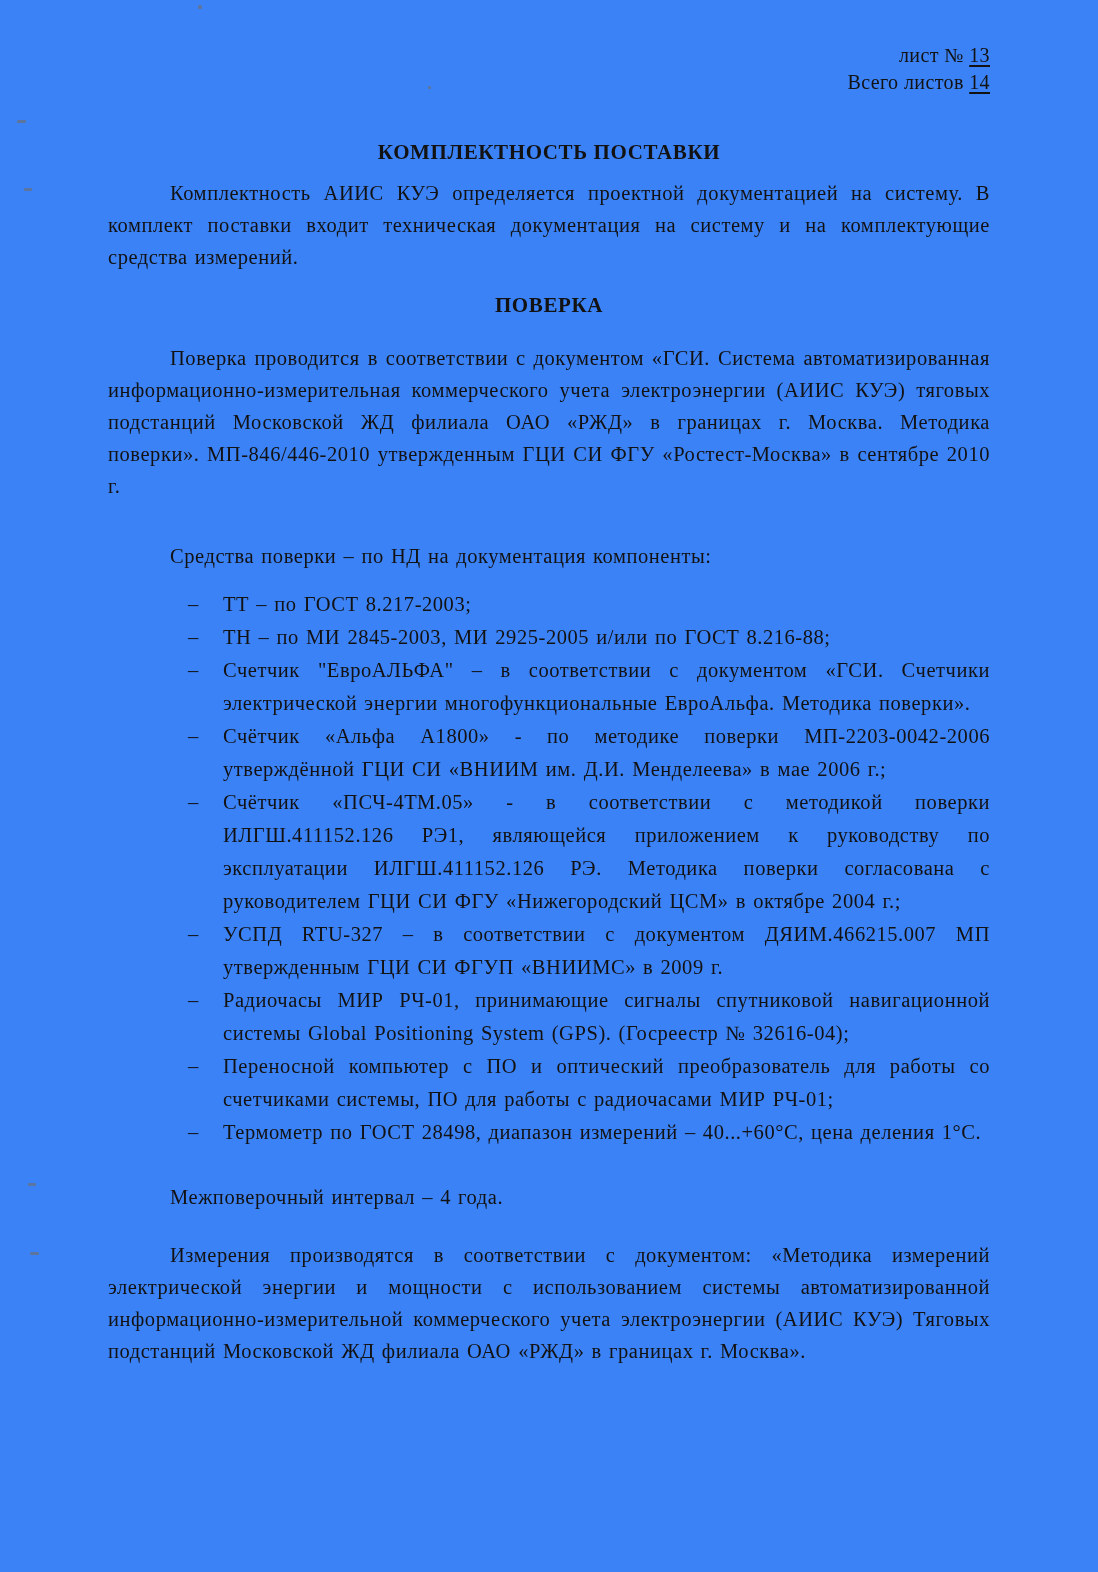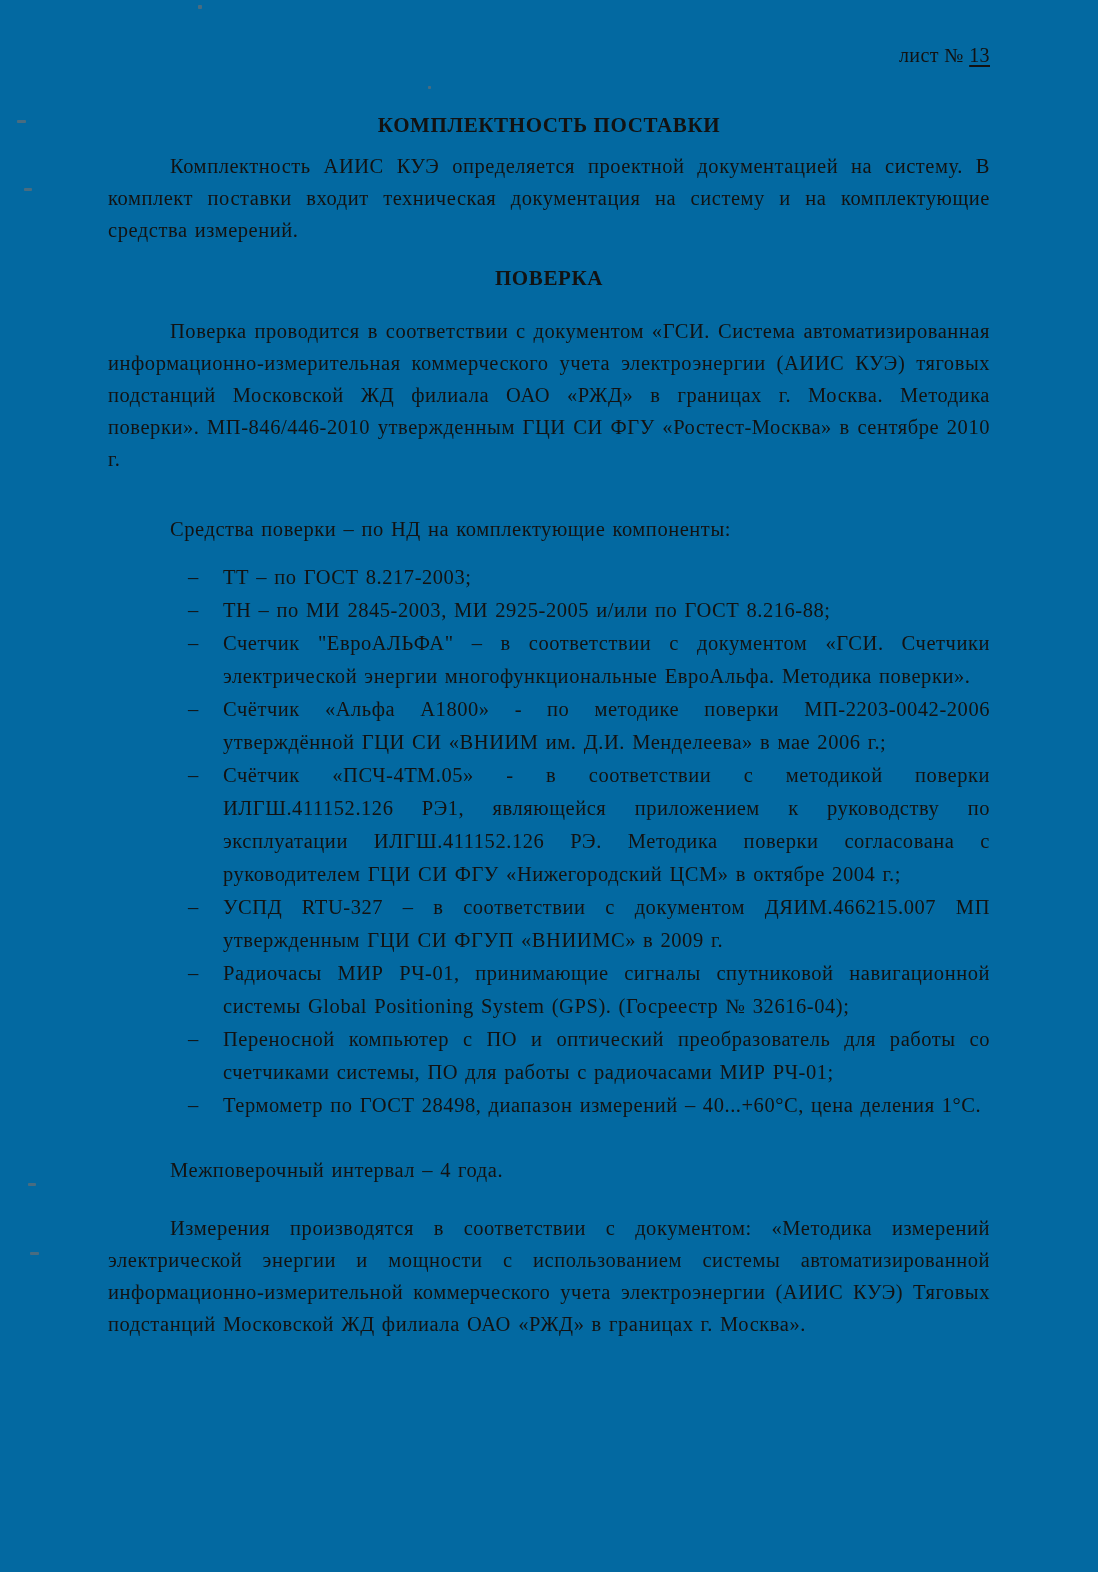--- a/index.html
+++ b/index.html
@@ -1,21 +1,21 @@
 <!DOCTYPE html>
 <html><head>
 <meta charset="utf-8">
 <style>
   * { box-sizing: border-box; }
   html, body { margin: 0; padding: 0; background: #ffffff; }
   .page {
     position: relative;
     width: 1098px;
     height: 1572px;
-    background: #0369a1;
+    background: #3b82f6;
     color: #121212;
     font-family: "Liberation Serif", "DejaVu Serif", serif;
     overflow: hidden;
   }
   .content {
     padding: 0 108px;
   }
   
   .sheet-info {
     padding-top: 42px;
@@ -95,28 +95,32 @@
   <div class="artifact" style="left:28px;  top:1183px; width:8px; height:3px;"></div>
   <div class="artifact" style="left:30px;  top:1252px; width:9px; height:3px;"></div>
 
   <div class="content">
 
     <div class="sheet-info">
       <div>
         <span>лист №</span>
         <span class="num">13</span>
       </div>
+      <div>
+        <span>Всего листов</span>
+        <span class="num">14</span>
+      </div>
     </div>
 
     <h1 class="heading h-complect">КОМПЛЕКТНОСТЬ ПОСТАВКИ</h1>
     <p class="para p-complect">Комплектность АИИС КУЭ определяется проектной документацией на систему. В комплект поставки входит техническая документация на систему и на комплектующие средства измерений.</p>
 
     <h1 class="heading h-poverka">ПОВЕРКА</h1>
     <p class="para p-poverka">Поверка проводится в соответствии с документом «ГСИ. Система автоматизированная информационно-измерительная коммерческого учета электроэнергии (АИИС КУЭ) тяговых подстанций Московской ЖД филиала ОАО «РЖД» в границах г. Москва. Методика поверки». МП-846/446-2010 утвержденным ГЦИ СИ ФГУ «Ростест-Москва» в сентябре 2010 г.</p>
-    <p class="para p-lead">Средства поверки – по НД на комплектующие компоненты:</p>
+    <p class="para p-lead">Средства поверки – по НД на документация компоненты:</p>
 
     <ul class="bullets">
       <li>
         <span class="marker">–</span>
         <span class="li-text">ТТ – по ГОСТ 8.217-2003;</span>
       </li>
       <li>
         <span class="marker">–</span>
         <span class="li-text">ТН – по МИ 2845-2003, МИ 2925-2005 и/или по ГОСТ 8.216-88;</span>
       </li>

